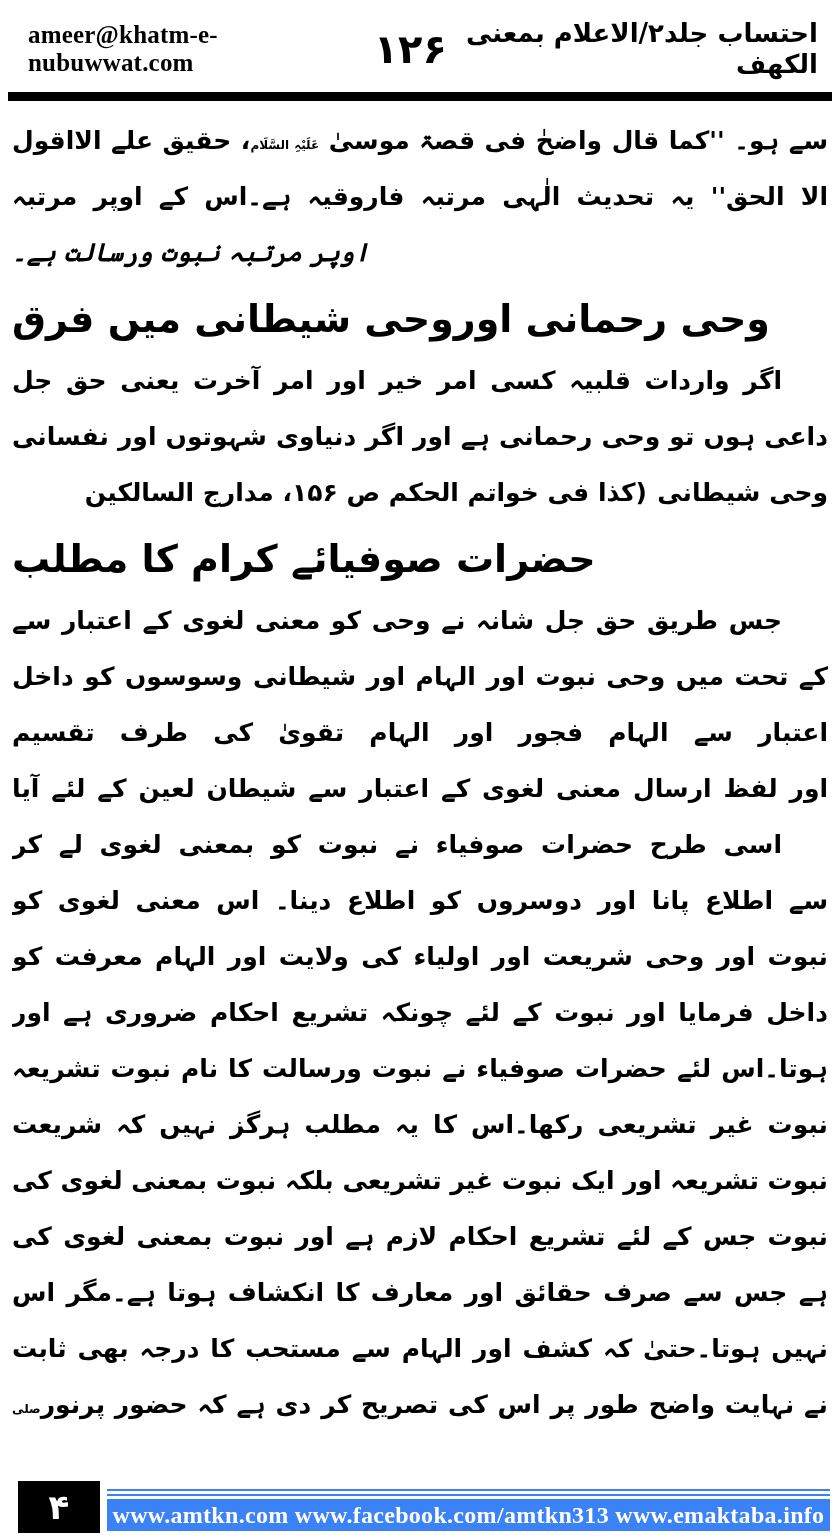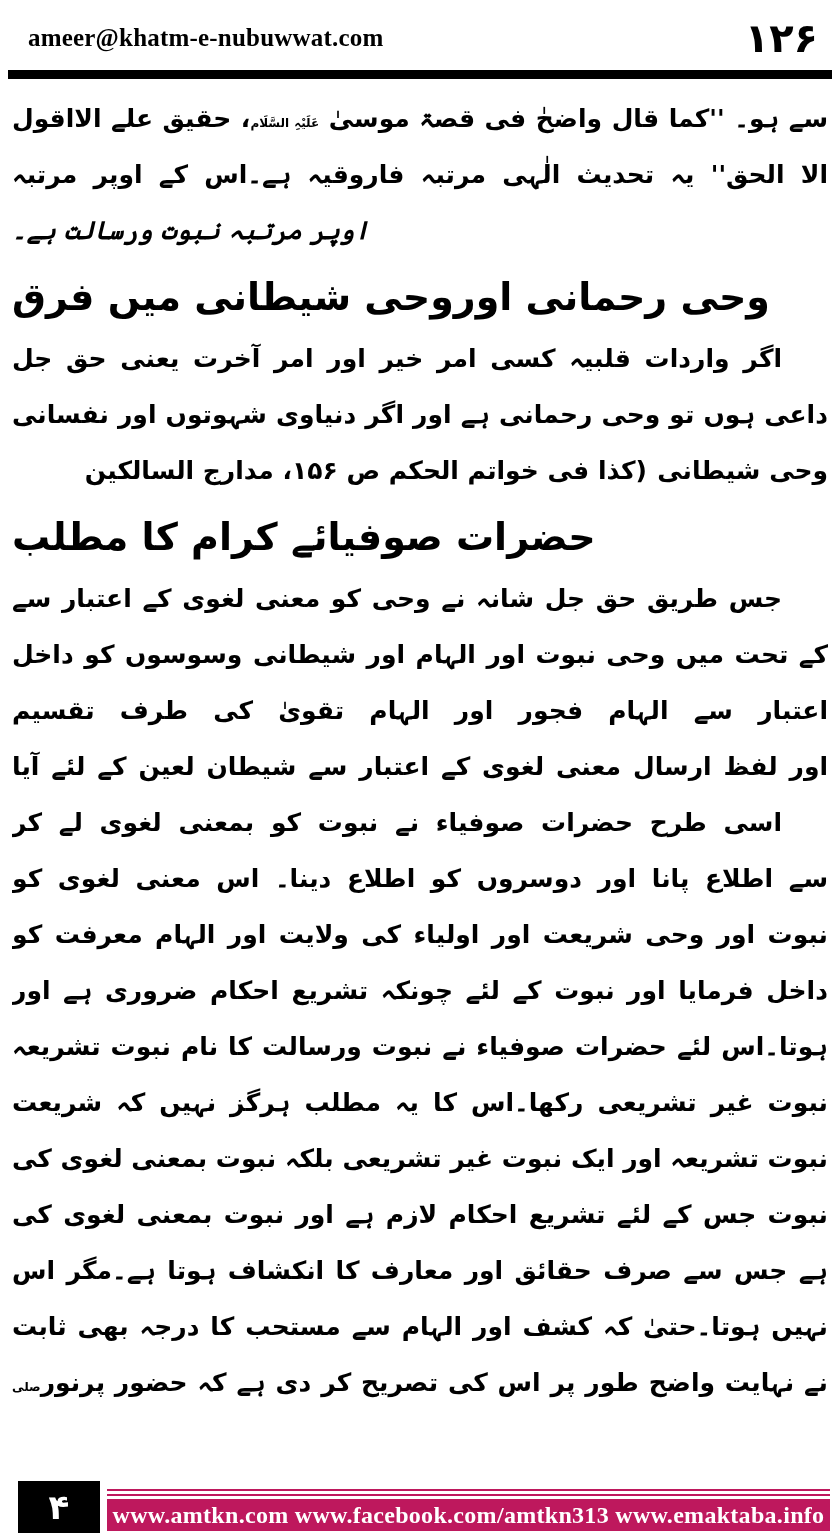--- a/index.html
+++ b/index.html
@@ -49,36 +49,37 @@
   .footer {
     position: absolute; left: 18px; right: 10px; bottom: 7px;
     display: flex; align-items: stretch; direction: ltr; height: 52px;
   }
   .page-box {
     width: 82px; background: #000; color: #fff;
     display: flex; align-items: center; justify-content: center;
     font-size: 34px; font-weight: bold;
   }
   .site-bar {
-    flex: 1; background: #be185d; margin-left: 7px; margin-top: 8px; margin-bottom: 2px;
+    flex: 1; background: #3b82f6; margin-left: 7px; margin-top: 8px; margin-bottom: 2px;
     display: flex; flex-direction: column;
   }
   .wline { height: 3px; background: #fff; margin: 2px 0 0 0; }
   .sites {
     flex: 1; color: #fff; display: flex; align-items: center; justify-content: center;
     font-family: "Liberation Serif", serif; font-weight: bold;
     font-size: 24px; letter-spacing: 0.3px; white-space: nowrap;
   }
 </style>
 </head>
 <body>
 
 <div class="header">
   <div class="email">ameer@khatm-e-nubuwwat.com</div>
   <div class="pagenum urdu">۱۲۶</div>
+  <div class="book-title urdu">احتساب جلد۲/الاعلام بمعنی الکھف</div>
 </div>
 
 <div class="rule"></div>
 
 <div class="page-body">
     <div class="line urdu flow"><span>سے ہو۔ ''کما قال واضحٰ فی قصۃ موسیٰ </span><span class="small-honorific">عَلَیْہِ السَّلَام</span><span>، حقیق علے الااقول علی اللہ</span></div>
     <div class="line urdu flow"><span>الا الحق'' یہ تحدیث الٰہی مرتبہ فاروقیہ ہے۔اس کے اوپر مرتبہ صدیقیت ہے اوراس کے</span></div>
     <div class="line urdu center"><span>اوپر مرتبہ نبوت ورسالت ہے۔</span></div>
     <div class="heading urdu">وحی رحمانی اوروحی شیطانی میں فرق</div>
     <div class="line urdu flow indent"><span>اگر واردات قلبیہ کسی امر خیر اور امر آخرت یعنی حق جل شانہ کی اطاعت کی طرف</span></div>

